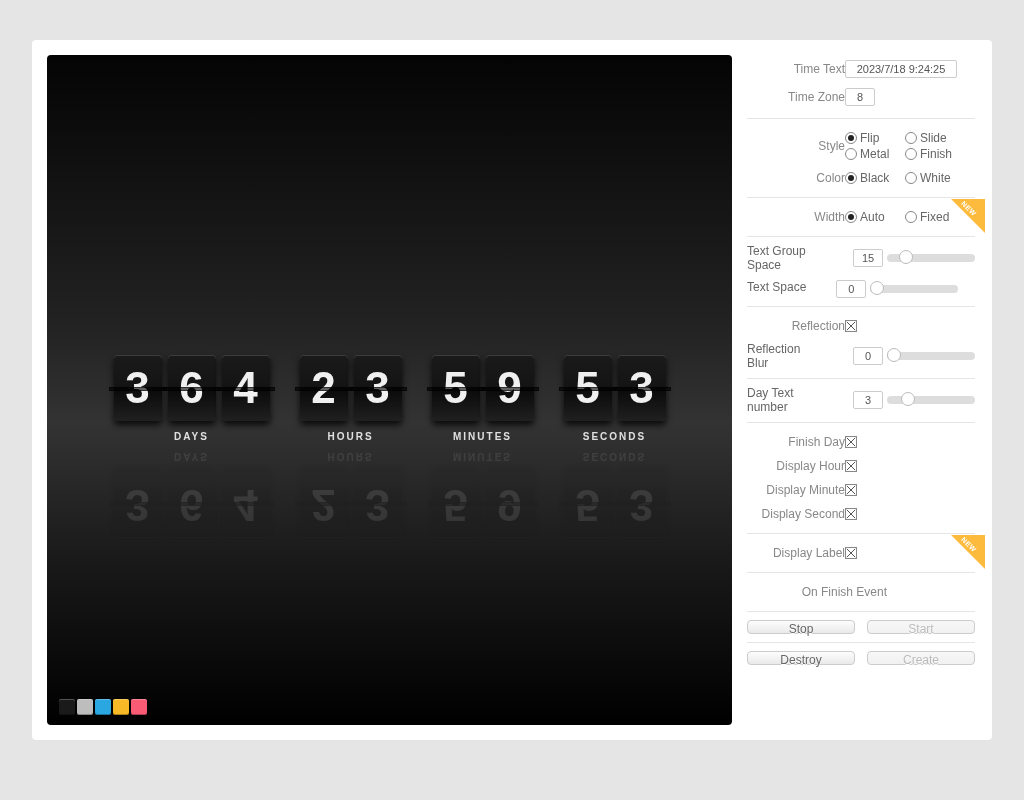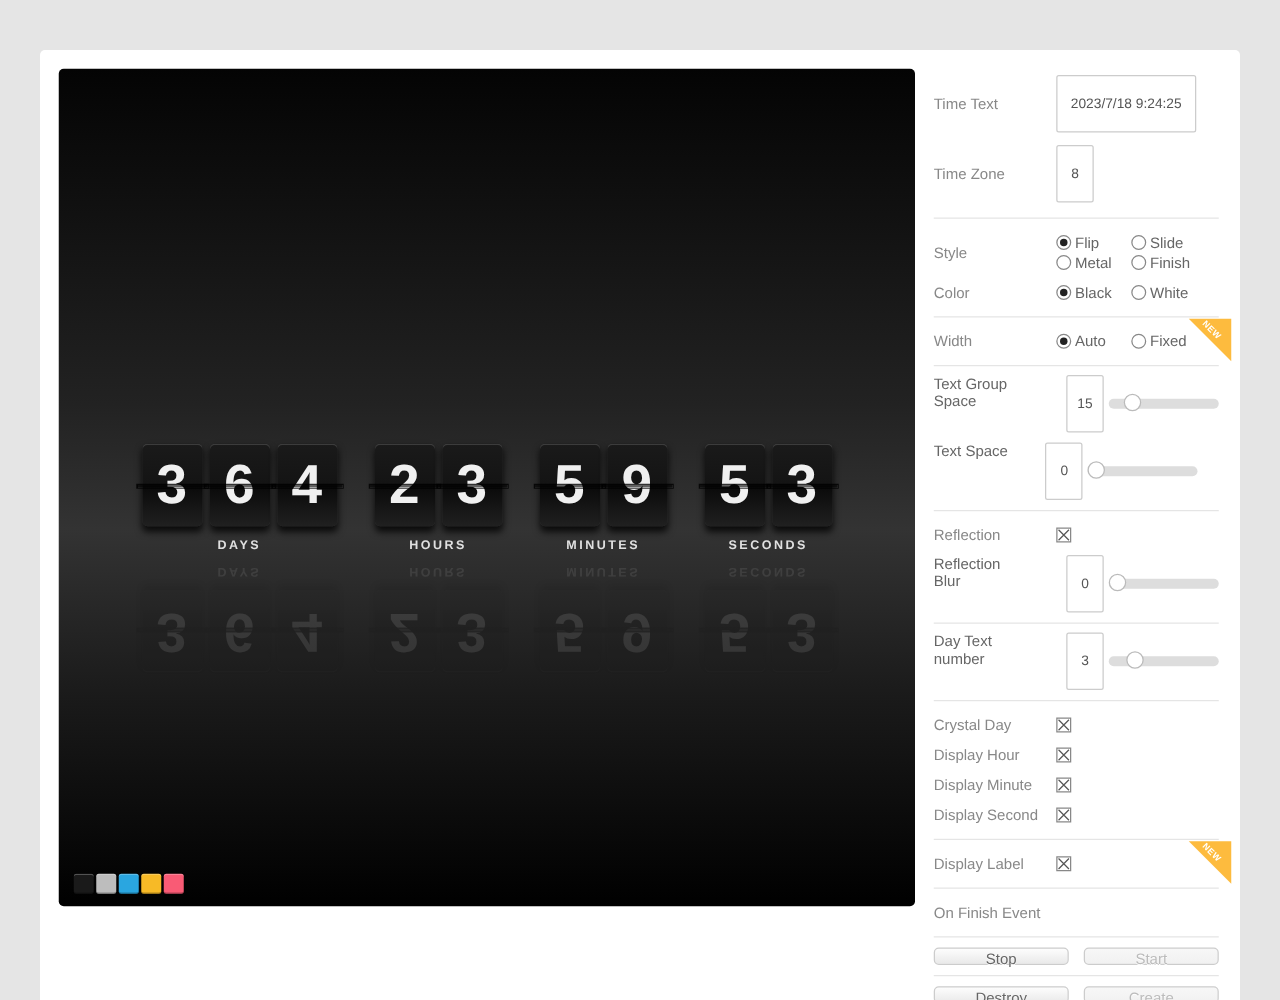--- a/index.html
+++ b/index.html
@@ -105,25 +105,26 @@
   }
   .row {
     display: flex;
     align-items: center;
     padding: 5px 0;
     min-height: 22px;
   }
   .rowlbl {
     flex: 0 0 98px;
     color: #888;
+    text-align: right;
   }
   .txt {
     border: 1px solid #ccc;
     border-radius: 2px;
-    padding: 16px 6px;
+    padding: 2px 6px;
     font-size: 11px;
     text-align: center;
     color: #555;
   }
   .w-time { width: 112px; }
   .w-tz { width: 30px; }
   .w-sm { width: 30px; margin-left: 22px; }
   .radiogrid {
     flex: 1;
     display: grid;
@@ -424,21 +425,21 @@
         <input class="txt w-sm" value="3" style="">
         <div class="slider">
             <div class="knob" style="left:14px"></div>
           </div>
       </div>
     </div>
 
     <div class="sep"></div>
 
     <div class="row">
-      <span class="rowlbl">Crystal Day</span>
+      <span class="rowlbl">Finish Day</span>
       <span class="cbx">
           <svg viewBox="0 0 12 12">
             <path d="M1 1 L11 11 M11 1 L1 11" stroke="#555" stroke-width="1.2"></path>
           </svg>
         </span>
     </div>
     <div class="row">
       <span class="rowlbl">Display Hour</span>
       <span class="cbx">
           <svg viewBox="0 0 12 12">

